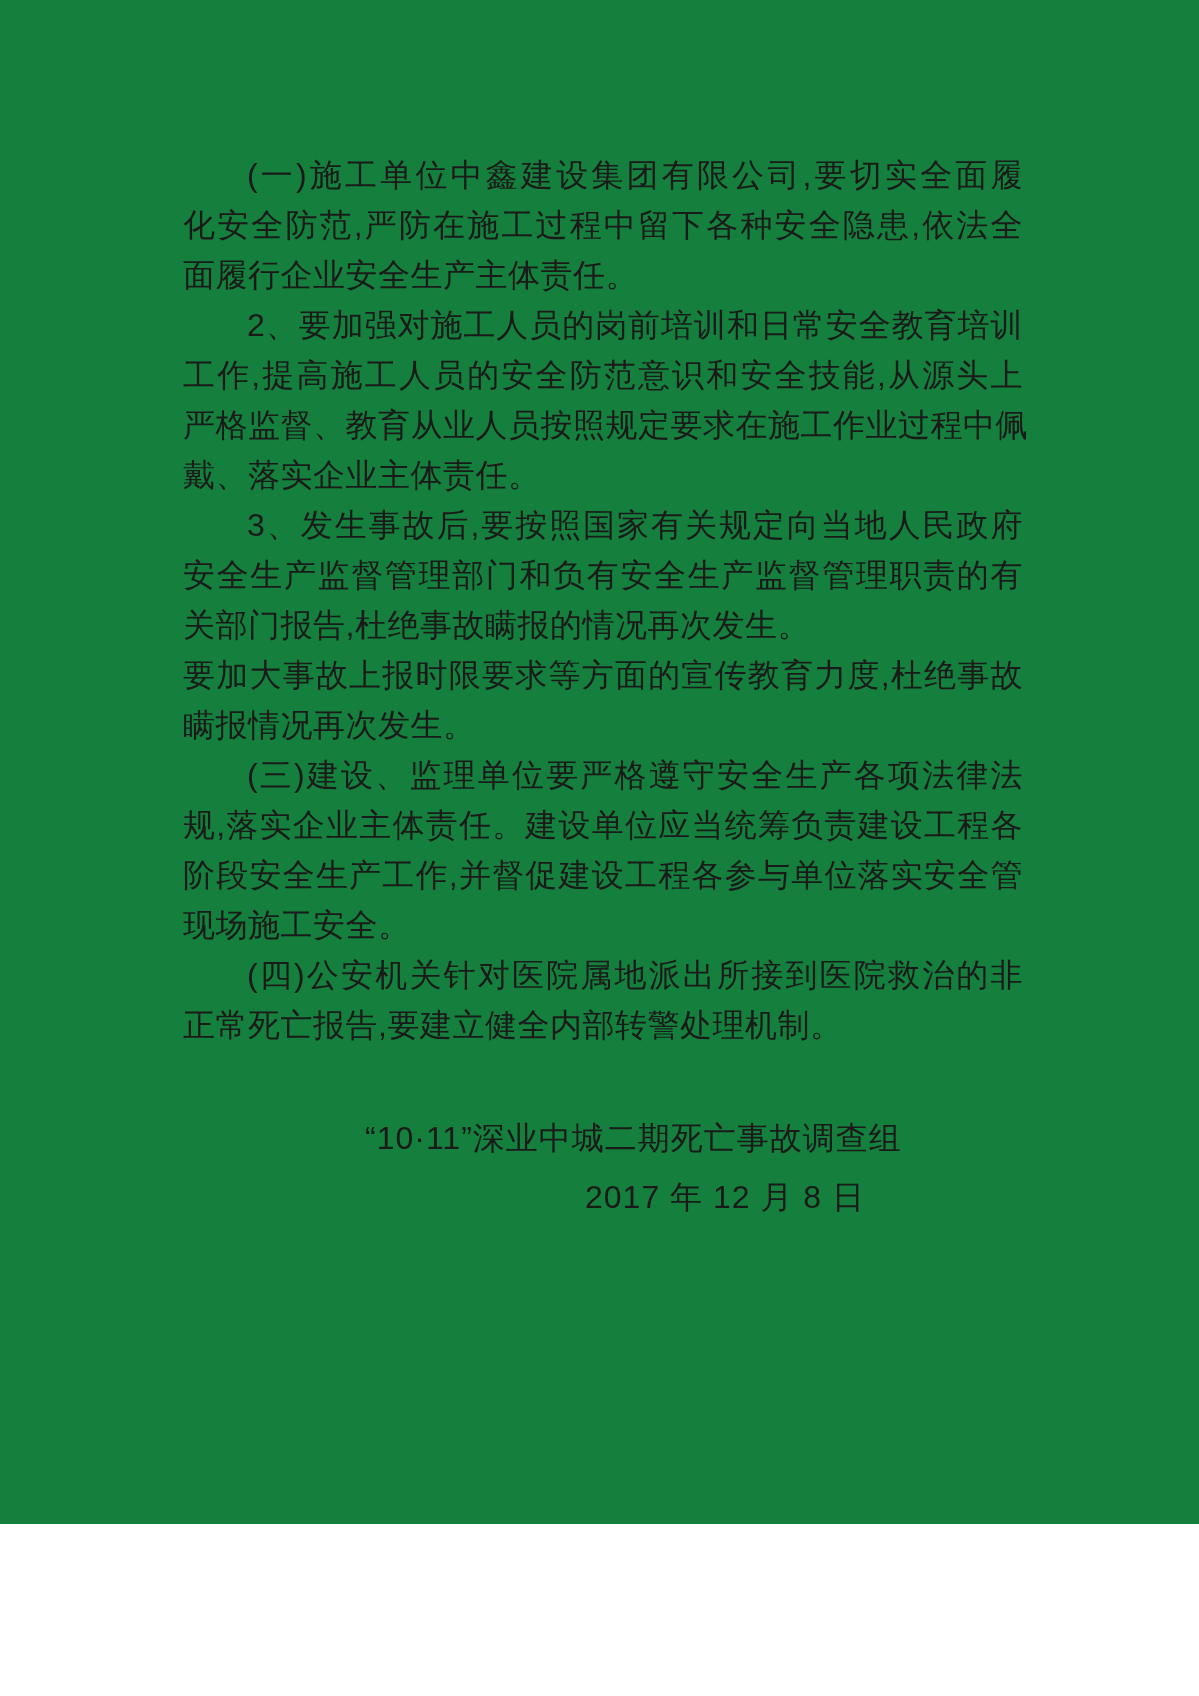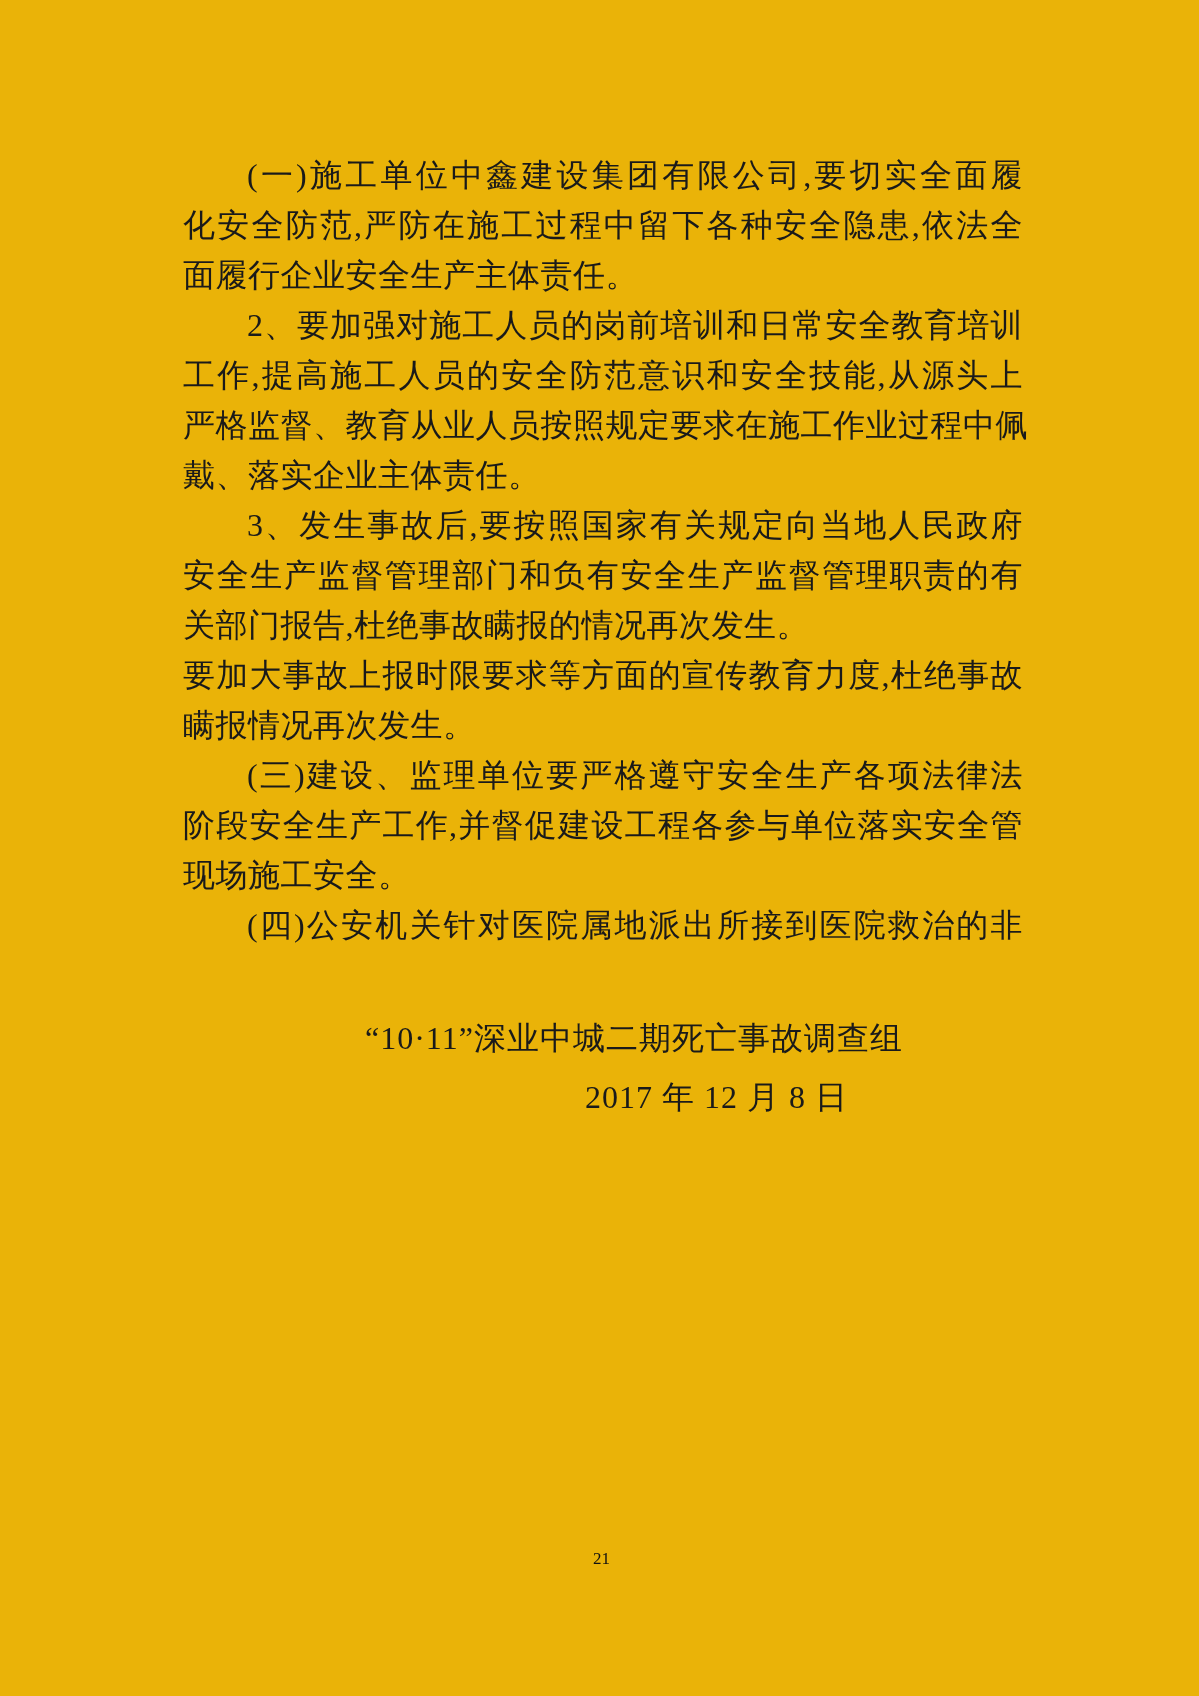--- a/index.html
+++ b/index.html
@@ -3,24 +3,24 @@
 <meta charset="utf-8">
 <style>
   html, body {
     margin: 0;
     padding: 0;
     background: #ffffff;
   }
   .page {
     position: relative;
     width: 1199px;
-    height: 1696px;
-    background: #eab308;
+    height: 1524px;
+    background: #15803d;
     overflow: hidden;
-    font-family: Liberation Serif, serif;
+    font-family: Liberation Sans, sans-serif;
     color: #1a1a1a;
   }
   .body-block {
     position: absolute;
     left: 183px;
     top: 150px;
     width: 840px;
   }
   .line {
     font-size: 32px;
@@ -76,23 +76,25 @@
         <div class="line first">2、要加强对施工人员的岗前培训和日常安全教育培训</div>
         <div class="line">工作,提高施工人员的安全防范意识和安全技能,从源头上</div>
         <div class="line">严格监督、教育从业人员按照规定要求在施工作业过程中佩</div>
         <div class="line last">戴、落实企业主体责任。</div>
         <div class="line first">3、发生事故后,要按照国家有关规定向当地人民政府</div>
         <div class="line">安全生产监督管理部门和负有安全生产监督管理职责的有</div>
         <div class="line last">关部门报告,杜绝事故瞒报的情况再次发生。</div>
         <div class="line">要加大事故上报时限要求等方面的宣传教育力度,杜绝事故</div>
         <div class="line last">瞒报情况再次发生。</div>
         <div class="line first">(三)建设、监理单位要严格遵守安全生产各项法律法</div>
+        <div class="line">规,落实企业主体责任。建设单位应当统筹负责建设工程各</div>
         <div class="line">阶段安全生产工作,并督促建设工程各参与单位落实安全管</div>
         <div class="line last">现场施工安全。</div>
         <div class="line first">(四)公安机关针对医院属地派出所接到医院救治的非</div>
+        <div class="line last">正常死亡报告,要建立健全内部转警处理机制。</div>
       </div>
     <div class="closing">
       <div class="sig-line">“10·11”深业中城二期死亡事故调查组</div>
       <div class="date-line">2017 年 12 月 8 日</div>
     </div>
   </div>
   <div class="page-number">21</div>
 </div>
 
 </body></html>

